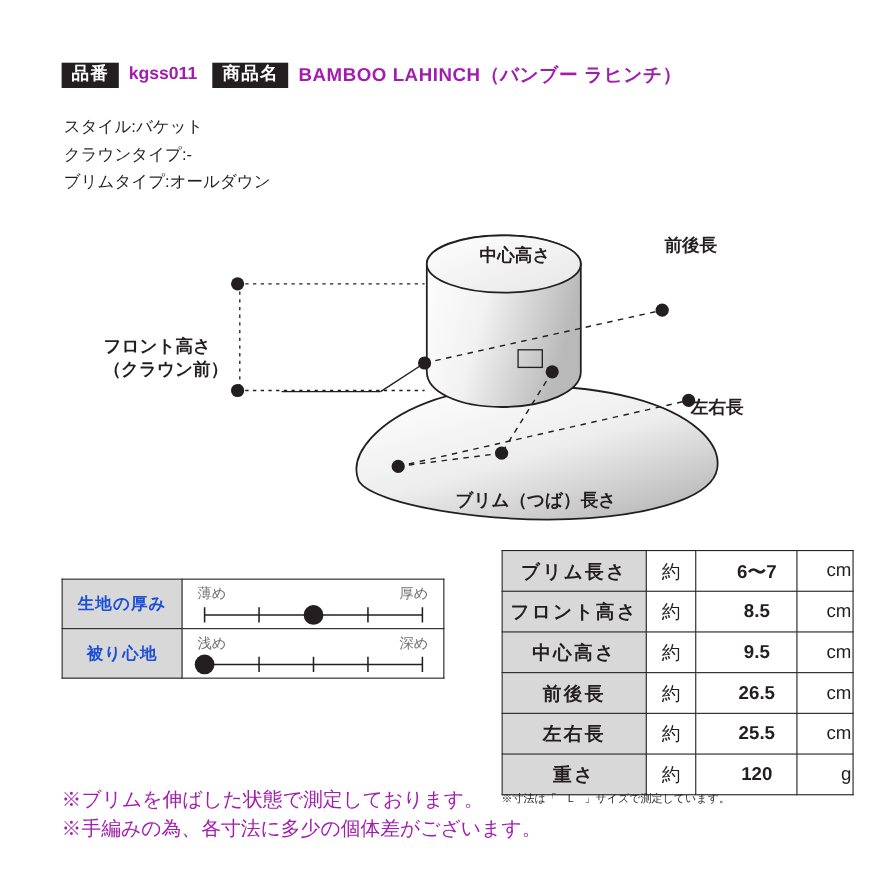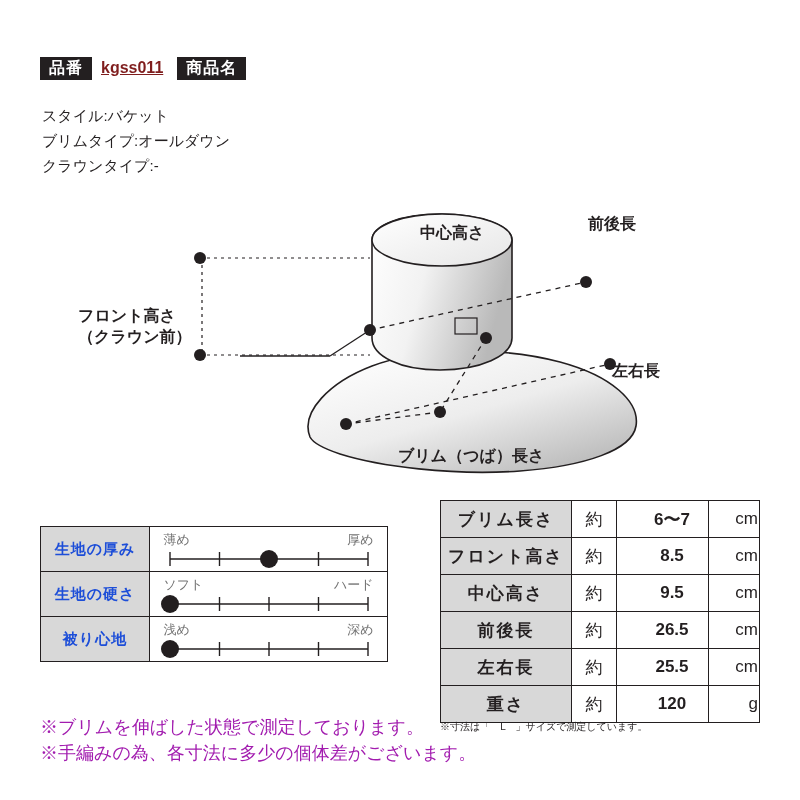--- a/index.html
+++ b/index.html
@@ -10,21 +10,21 @@
     width: 800px;
     height: 800px;
     background: #ffffff;
     font-family: "Liberation Sans", sans-serif;
     color: #231f20;
     position: relative;
     overflow: hidden;
   }
   .page {
     position: absolute;
-    left: 0; top: 0;
+    left: 16px; top: 0;
     width: 684px; height: 800px;
   }
 
   
   .header {
     position: absolute;
     left: 40px;
     top: 55px;
     display: flex;
     align-items: center;
@@ -36,24 +36,23 @@
     font-size: 16px;
     font-weight: bold;
     letter-spacing: 1px;
     padding: 3px 9px 4px 9px;
     line-height: 1;
     white-space: nowrap;
   }
   .tag-value {
     font-size: 16px;
     font-weight: bold;
-    color: #7f1d1d;
+    color: #a21caf;
     padding: 0 14px 0 9px;
     white-space: nowrap;
-    text-decoration: underline;
   }
   .tag-value.big {
     font-size: 17px;
     letter-spacing: 0.5px;
   }
 
   
   .spec-lines {
     position: absolute;
     left: 42px;
@@ -191,26 +190,27 @@
 </style>
 </head>
 <body>
 
 <div class="page">
 
   <div class="header">
     <span class="tag">品番</span>
     <span class="tag-value">kgss011</span>
     <span class="tag">商品名</span>
+    <span class="tag-value big">BAMBOO LAHINCH（バンブー ラヒンチ）</span>
   </div>
 
   <div class="spec-lines">
     <div>スタイル:バケット</div>
+    <div>クラウンタイプ:-</div>
     <div>ブリムタイプ:オールダウン</div>
-    <div>クラウンタイプ:-</div>
   </div>
 
   <div class="diagram">
     <svg width="800" height="330" viewBox="0 0 800 330">
       <defs>
         <linearGradient id="crownGrad" x1="0" y1="0" x2="1" y2="0.3">
           <stop offset="0%" stop-color="#ffffff"></stop>
           <stop offset="45%" stop-color="#f2f2f2"></stop>
           <stop offset="100%" stop-color="#b9b9b9"></stop>
         </linearGradient>
@@ -294,38 +294,20 @@
               <line x1="61.5" y1="3" x2="61.5" y2="17" stroke="#231f20" stroke-width="1.4"></line>
               <line x1="111" y1="3" x2="111" y2="17" stroke="#231f20" stroke-width="1.4"></line>
               <line x1="160.5" y1="3" x2="160.5" y2="17" stroke="#231f20" stroke-width="1.4"></line>
               <line x1="210" y1="3" x2="210" y2="17" stroke="#231f20" stroke-width="1.4"></line>
               <circle cx="111" cy="10" r="9" fill="#231f20"></circle>
             </svg>
           </div>
         </td>
       </tr>
       <tr>
-        <td class="feel-label">生地の硬さ</td>
-        <td class="feel-scale">
-          <div class="scale-wrap">
-            <span class="scale-min">ソフト</span>
-            <span class="scale-max">ハード</span>
-            <svg class="scale-svg" width="222" height="20">
-              <line x1="12" y1="10" x2="210" y2="10" stroke="#231f20" stroke-width="1.4"></line>
-              <line x1="12" y1="3" x2="12" y2="17" stroke="#231f20" stroke-width="1.4"></line>
-              <line x1="61.5" y1="3" x2="61.5" y2="17" stroke="#231f20" stroke-width="1.4"></line>
-              <line x1="111" y1="3" x2="111" y2="17" stroke="#231f20" stroke-width="1.4"></line>
-              <line x1="160.5" y1="3" x2="160.5" y2="17" stroke="#231f20" stroke-width="1.4"></line>
-              <line x1="210" y1="3" x2="210" y2="17" stroke="#231f20" stroke-width="1.4"></line>
-              <circle cx="12" cy="10" r="9" fill="#231f20"></circle>
-            </svg>
-          </div>
-        </td>
-      </tr>
-      <tr>
         <td class="feel-label">被り心地</td>
         <td class="feel-scale">
           <div class="scale-wrap">
             <span class="scale-min">浅め</span>
             <span class="scale-max">深め</span>
             <svg class="scale-svg" width="222" height="20">
               <line x1="12" y1="10" x2="210" y2="10" stroke="#231f20" stroke-width="1.4"></line>
               <line x1="12" y1="3" x2="12" y2="17" stroke="#231f20" stroke-width="1.4"></line>
               <line x1="61.5" y1="3" x2="61.5" y2="17" stroke="#231f20" stroke-width="1.4"></line>
               <line x1="111" y1="3" x2="111" y2="17" stroke="#231f20" stroke-width="1.4"></line>

